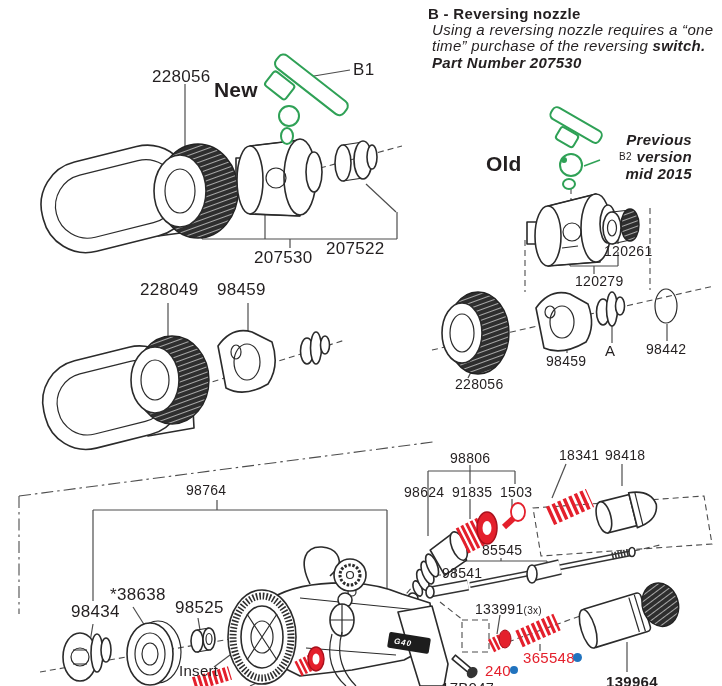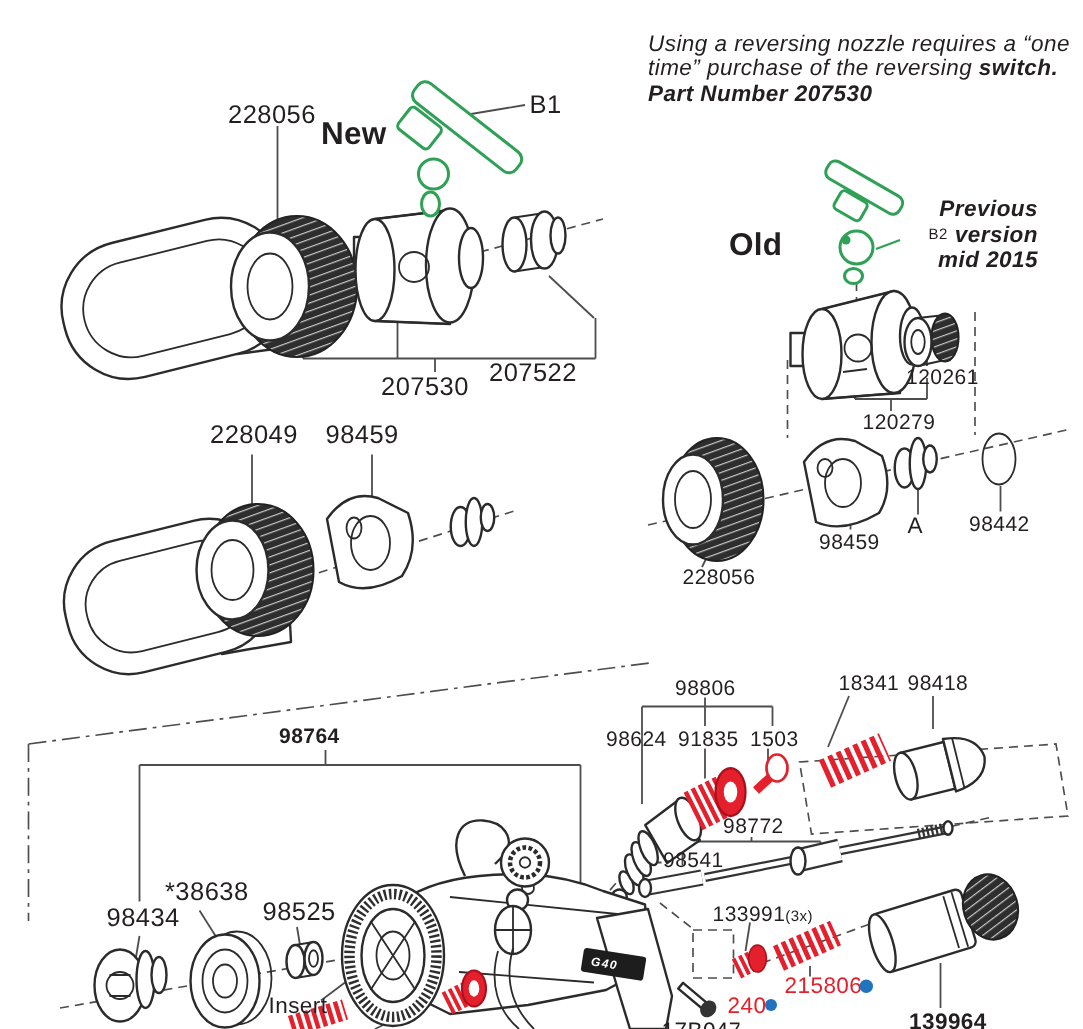--- a/index.html
+++ b/index.html
@@ -305,20 +305,21 @@
     <line x1="634" y1="598" x2="634" y2="634" class="ptn"></line>
     <line x1="640" y1="597" x2="640" y2="635" class="ptn"></line>
     <ellipse cx="662" cy="614" rx="18" ry="22" class="kn"></ellipse>
   </g>
 
   <g>
     <line x1="194" y1="684" x2="230" y2="673" stroke="var(--red)" stroke-width="14" stroke-dasharray="3 2.2"></line>
   </g>
 </svg>
 
+<div class="lbl it" style="left:428px;top:6px;font-style:normal;font-weight:bold;font-size:15px;">B - Reversing nozzle</div>
 <div class="lbl it" style="left:432px;top:22px;font-size:15px;">Using a reversing nozzle requires a “one</div>
 <div class="lbl" style="left:432px;top:38px;font-size:15px;"><span class="it">time” purchase of the reversing </span><span class="it bd">switch.</span></div>
 <div class="lbl it bd" style="left:432px;top:55px;font-size:15px;">Part Number 207530</div>
 
 <div class="lbl hd" style="left:214px;top:36px;">New</div>
 <div class="lbl big" style="left:152px;top:68px;">228056</div>
 <div class="lbl big" style="left:353px;top:61px;">B1</div>
 <div class="lbl big" style="left:326px;top:193px;margin-top:47px;">207522</div>
 <div class="lbl big" style="left:254px;top:249px;">207530</div>
 <div class="lbl big" style="left:140px;top:281px;">228049</div>
@@ -337,31 +338,31 @@
 <div class="lbl" style="left:546px;top:354px;">98459</div>
 <div class="lbl" style="left:605px;top:343px;font-size:15px;">A</div>
 <div class="lbl" style="left:646px;top:342px;">98442</div>
 
 <div class="lbl" style="left:450px;top:451px;">98806</div>
 <div class="lbl" style="left:404px;top:485px;">98624</div>
 <div class="lbl" style="left:452px;top:485px;">91835</div>
 <div class="lbl" style="left:500px;top:485px;">1503</div>
 <div class="lbl" style="left:559px;top:448px;">18341</div>
 <div class="lbl" style="left:605px;top:448px;">98418</div>
-<div class="lbl" style="left:482px;top:543px;">98772</div>
+<div class="lbl" style="left:482px;top:543px;">85545</div>
 <div class="lbl" style="left:442px;top:566px;">98541</div>
-<div class="lbl" style="left:186px;top:483px;font-weight:bold;">98764</div>
+<div class="lbl" style="left:186px;top:483px;">98764</div>
 
 <div class="lbl big" style="left:71px;top:603px;">98434</div>
 <div class="lbl big" style="left:110px;top:586px;">*38638</div>
 <div class="lbl big" style="left:175px;top:599px;">98525</div>
 <div class="lbl" style="left:179px;top:663px;font-size:15px;">Insert</div>
 
 <div class="lbl" style="left:475px;top:602px;"><span>133991</span><span class="small">(3x)</span></div>
-<div class="lbl redtx" style="left:523px;top:650px;font-size:15px;">215806</div>
+<div class="lbl redtx" style="left:523px;top:650px;font-size:15px;">365548</div>
 <span class="dot" style="left:573px;top:653px;"></span>
 <div class="lbl redtx" style="left:485px;top:663px;font-size:15px;">240</div>
 <span class="dot" style="left:510px;top:666px;width:8px;height:8px;"></span>
 <div class="lbl bd" style="left:606px;top:674px;font-size:15px;">139964</div>
 <div class="clip" style="left:441px;top:679px;width:52px;"><span class="lbl" style="position:static;font-size:15px;">17B047</span></div>
 
 <span class="badge" style="left:394px;top:638px;">G40</span>
 
 </div>
 

